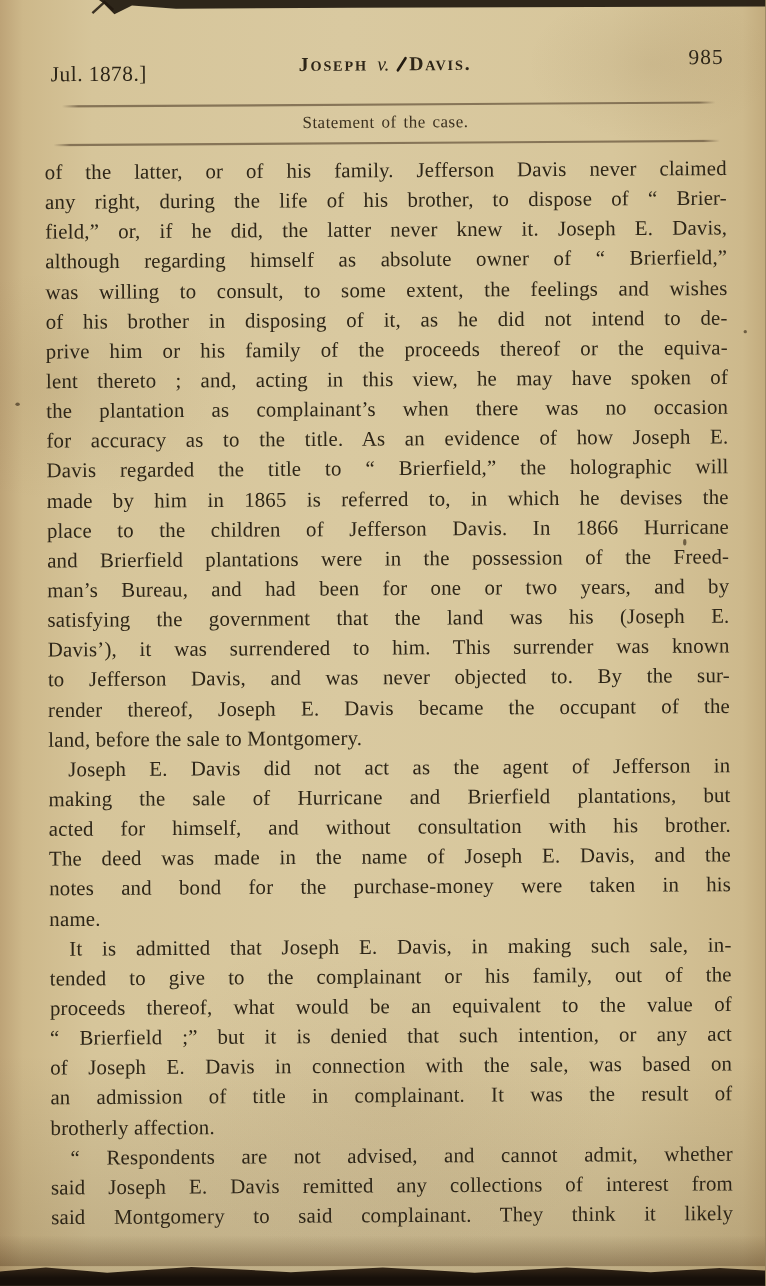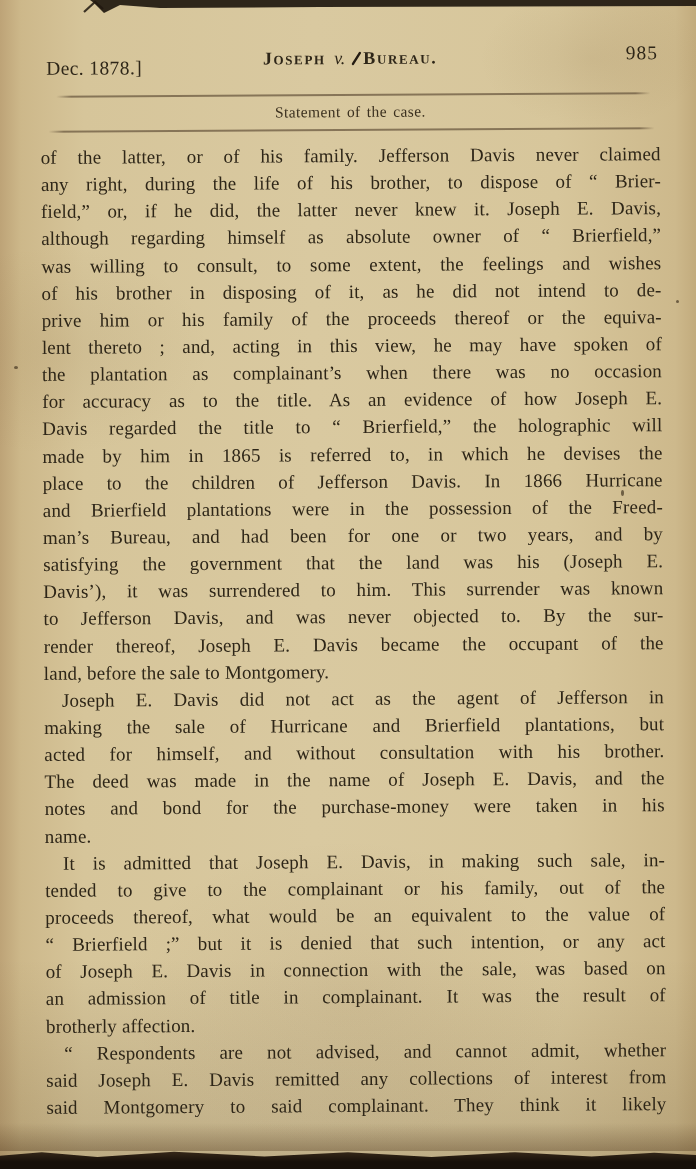--- a/index.html
+++ b/index.html
@@ -113,30 +113,30 @@
   <div class="top-edge">
     <svg width="696" height="18" xmlns="http://www.w3.org/2000/svg">
       <polygon points="90,0 696,0 696,6 320,7 160,8 120,5 104,13 94,3" fill="#20180f" opacity="0.92"></polygon>
       <path d="M84 12 L95 2 L103 9" stroke="#20180f" stroke-width="2.2" fill="none" opacity="0.85"></path>
     </svg>
   </div>
 
   <div class="content">
 
     <div class="header">
-      <span class="date-label">Dec. 1878.]</span>
+      <span class="date-label">Jul. 1878.]</span>
       <span class="case-title">
         <span class="sc">Joseph</span>
         <span class="vs">v.</span>
         <span class="ink-mark">
           <svg width="11" height="15" xmlns="http://www.w3.org/2000/svg">
             <path d="M9 2 L2 13" stroke="#241c12" stroke-width="2.4" stroke-linecap="round"></path>
           </svg>
         </span>
-        <span class="sc">Bureau.</span>
+        <span class="sc">Davis.</span>
       </span>
       <span class="page-number">985</span>
     </div>
 
     <div class="rule rule-top"></div>
 
     <div class="running-head">Statement of the case.</div>
 
     <div class="rule rule-bottom"></div>
 

